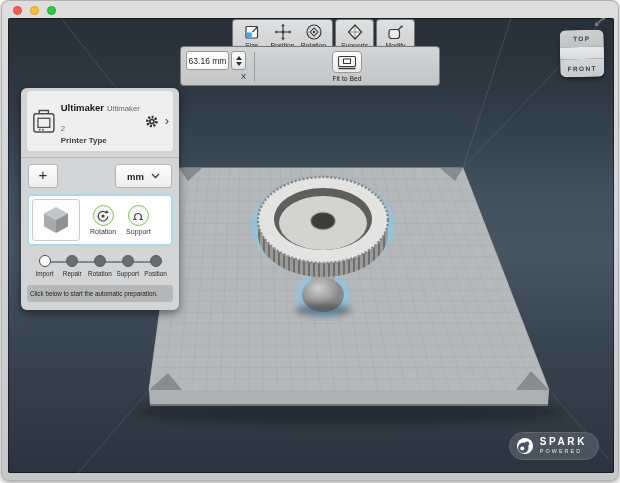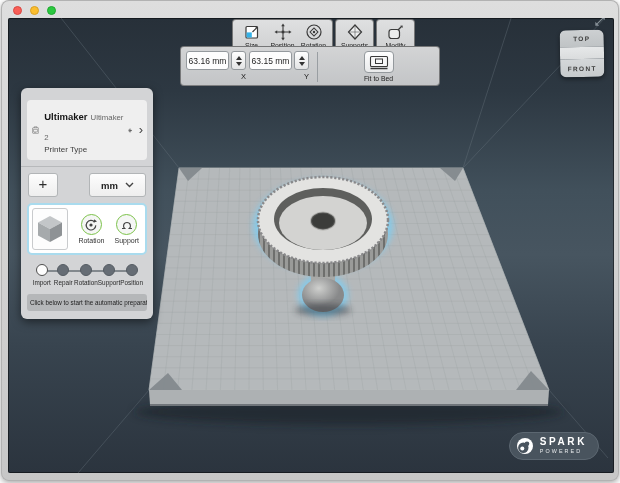--- a/index.html
+++ b/index.html
@@ -49,27 +49,27 @@
   .vcube{position:absolute;right:10px;top:12px;width:44px;border-radius:6px;overflow:hidden;
     box-shadow:0 2px 4px rgba(0,0,0,.45);transform:rotate(-1deg);}
   .vc-band{display:flex;align-items:center;justify-content:center;font-size:6.5px;font-weight:bold;
     color:#3b3b3b;letter-spacing:1.3px;}
   .vc-top{height:17px;background:linear-gradient(#cdd0d2,#bfc3c5);}
   .vc-mid{height:12px;background:linear-gradient(#e6e8e9,#dadcdd);}
   .vc-front{height:18px;background:linear-gradient(#d4d7d9,#c6cacc);}
   .expand{position:absolute;right:8px;top:-3px;opacity:.85;}
 
   
-  .panel{position:absolute;left:13px;top:70px;width:132px;background:#d3d4d6;border-radius:6px;
-    box-shadow:0 3px 10px rgba(0,0,0,.5);padding:12px 6px 8px;}
+  .panel{position:absolute;left:13px;top:70px;width:158px;background:#d3d4d6;border-radius:6px;
+    box-shadow:0 3px 10px rgba(0,0,0,.5);padding:3px 6px 8px;}
   .phead{background:#efefef;border-radius:4px;display:flex;align-items:center;padding:5px 3px 5px 5px;gap:5px;}
   .phead-text{flex:1;line-height:1.25;}
   .brand{font-size:9.5px;font-weight:bold;color:#161616;}
   .model{font-size:7.8px;color:#666;margin-left:3px;font-weight:normal;}
-  .ptype{font-size:8px;color:#3d3d3d;}
+  .ptype{font-size:8px;color:#3d3d3d;font-weight:bold;}
   .chev{font-size:13px;color:#444;line-height:10px;padding:0 1px;}
   .pdiv{height:1px;background:#b7b9bb;margin:6px -6px;}
   .units-row{display:flex;justify-content:space-between;align-items:center;padding:0 1px;}
   .plus-btn{width:30px;height:24px;background:linear-gradient(#fdfdfd,#eeeeee);border:1px solid #b2b5b7;border-radius:3px;
     font-size:15px;color:#2c2c2c;display:flex;align-items:center;justify-content:center;line-height:0;padding-bottom:2px;}
   .units-dd{width:57px;height:24px;background:linear-gradient(#fdfdfd,#eeeeee);border:1px solid #b2b5b7;border-radius:3px;
     display:flex;align-items:center;justify-content:center;gap:7px;margin-left:12px;}
   .units-dd .uval{font-size:9.5px;font-weight:bold;color:#222;}
   .model-box{margin-top:6px;background:#fff;border:2px solid #a9dbee;border-radius:5px;display:flex;align-items:center;
     padding:3px 6px 3px 3px;gap:10px;}
@@ -227,30 +227,20 @@
       <div class="dim">
         <div class="dim-top">
           <input readonly="" value="63.16 mm" style="">
           <div class="stepper">
             <div class="tri-up"></div>
               <div class="tri-dn"></div>
           </div>
         </div>
         <span class="axis">X</span>
       </div>
-      <div class="dim">
-        <div class="dim-top">
-          <input readonly="" value="63.15 mm" style="">
-          <div class="stepper">
-            <div class="tri-up"></div>
-              <div class="tri-dn"></div>
-          </div>
-        </div>
-        <span class="axis">Y</span>
-      </div>
       <div class="vdiv"></div>
       <div class="fit">
         <div class="fit-btn">
           <svg width="20" height="15" viewBox="0 0 20 15">
             <rect x="1.5" y="1.5" width="17" height="10" rx="1" fill="#f7f7f7" stroke="#3a3a3a" stroke-width="1.1"></rect>
             <rect x="6.5" y="4" width="7" height="4.5" fill="none" stroke="#3a3a3a" stroke-width="1"></rect>
             <line x1="1.5" y1="13.5" x2="18.5" y2="13.5" stroke="#3a3a3a" stroke-width="1.4"></line>
           </svg>
         </div>
         <span class="lbl">Fit to Bed</span>

